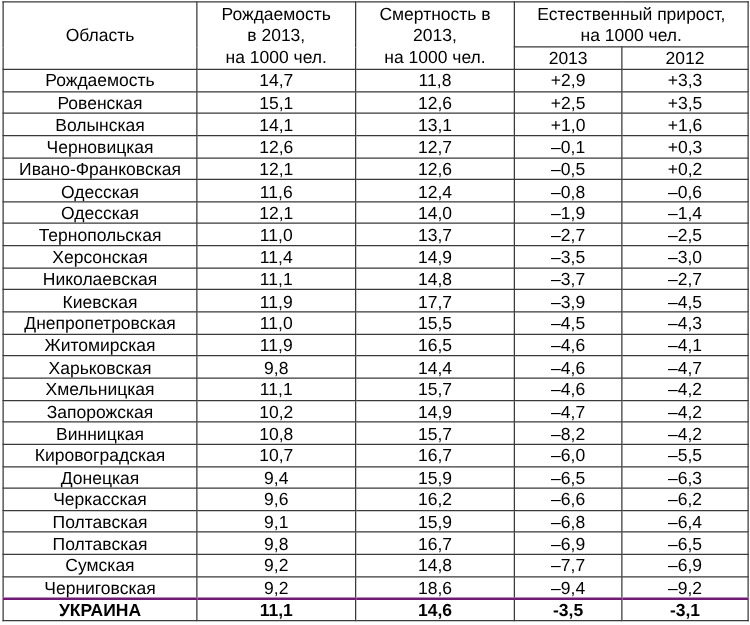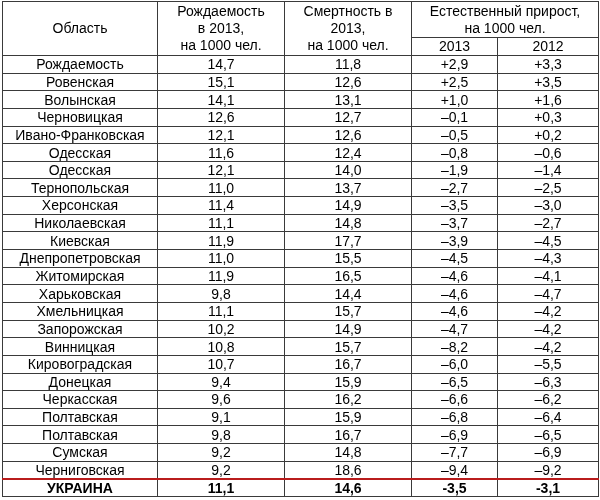--- a/index.html
+++ b/index.html
@@ -34,21 +34,21 @@
     font-weight: normal;
     white-space: pre-line;
     line-height: 17px;
   }
   thead tr.head-main { height: 36px; }
   thead tr.head-sub  { height: 18px; }
   tbody tr { height: 17.65px; }
   tbody td { line-height: 16px; }
   tbody tr.total-row td {
     font-weight: bold;
-    border-top: 2px solid #b91c1c;
+    border-top: 2px solid #701a75;
   }
 </style>
 </head>
 <body>
 
 <div class="table-wrap">
   <table>
     <colgroup>
       <col style="width:155px">
       <col style="width:127px">

